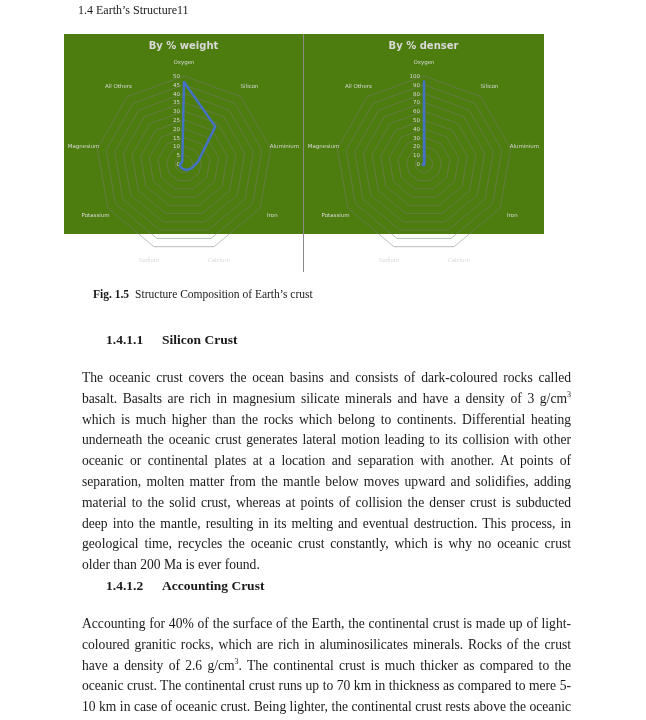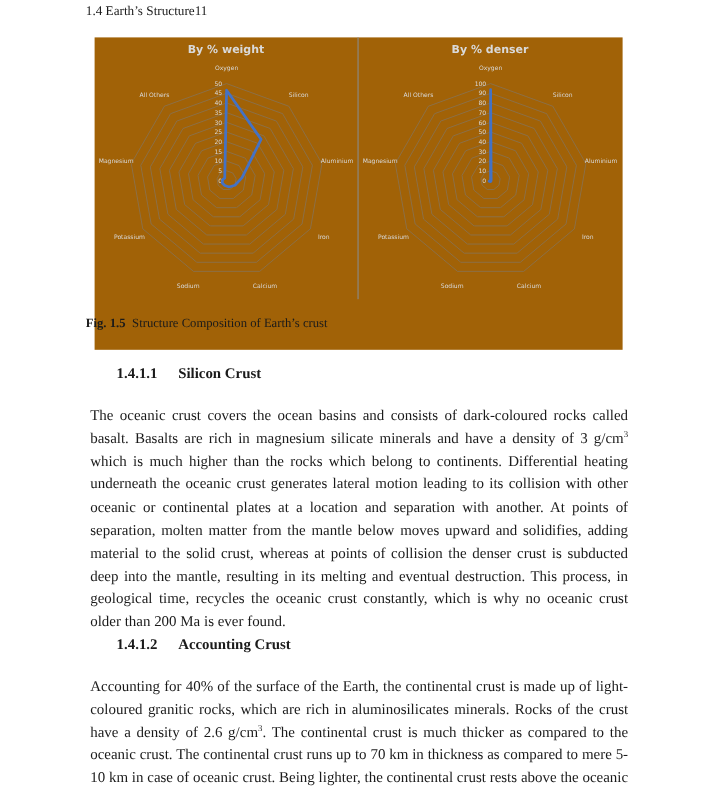--- a/index.html
+++ b/index.html
@@ -1,28 +1,28 @@
 <!DOCTYPE html>
 <html><head>
 <meta charset="utf-8">
 <style>
   html, body { margin: 0; padding: 0; background: #ffffff; }
   body { width: 646px; height: 720px; position: relative; overflow: hidden;
          font-family: "Liberation Serif", "DejaVu Serif", serif; color: #1a1a1a; }
   .running-head { position: absolute; top: 3px; left: 78px; width: 490px; height: 16px;
                   font-size: 12px; display: flex; }
-  .figure { position: absolute; left: 86px; top: 34px; width: 480px; height: 284px;
-            background: #a16207; display: flex; }
+  .figure { position: absolute; left: 64px; top: 34px; width: 480px; height: 200px;
+            background: #4d7c0f; display: flex; }
   .panel { position: relative; width: 239px; height: 238px; }
   .panel + .panel { border-left: 1px solid #8a8a8a; }
   .panel svg { position: absolute; left: 0; top: 0; }
   .panel-title { position: absolute; top: 6px; left: 0; width: 100%; text-align: center;
                  font-family: "DejaVu Sans", sans-serif; font-size: 10px; color: #d9d9d9; font-weight: bold; }
   .caption { position: absolute; left: 78px; top: 288px; font-size: 11.5px; }
-  .caption b { margin-right: 6px; }
+  .caption b { margin-right: 6px; margin-left: 15px; }
   .section-head { position: absolute; left: 78px; font-size: 13.5px; font-weight: bold; }
   .section-head .num { display: inline-block; width: 56px; margin-left: 28px; }
   .para { position: absolute; left: 82px; width: 489px; font-size: 13.6px; line-height: 20.8px;
           text-align: justify; margin: 0; }
   sup { font-size: 8px; line-height: 0; }
 </style>
 </head>
 <body>
 
 <div class="running-head">

